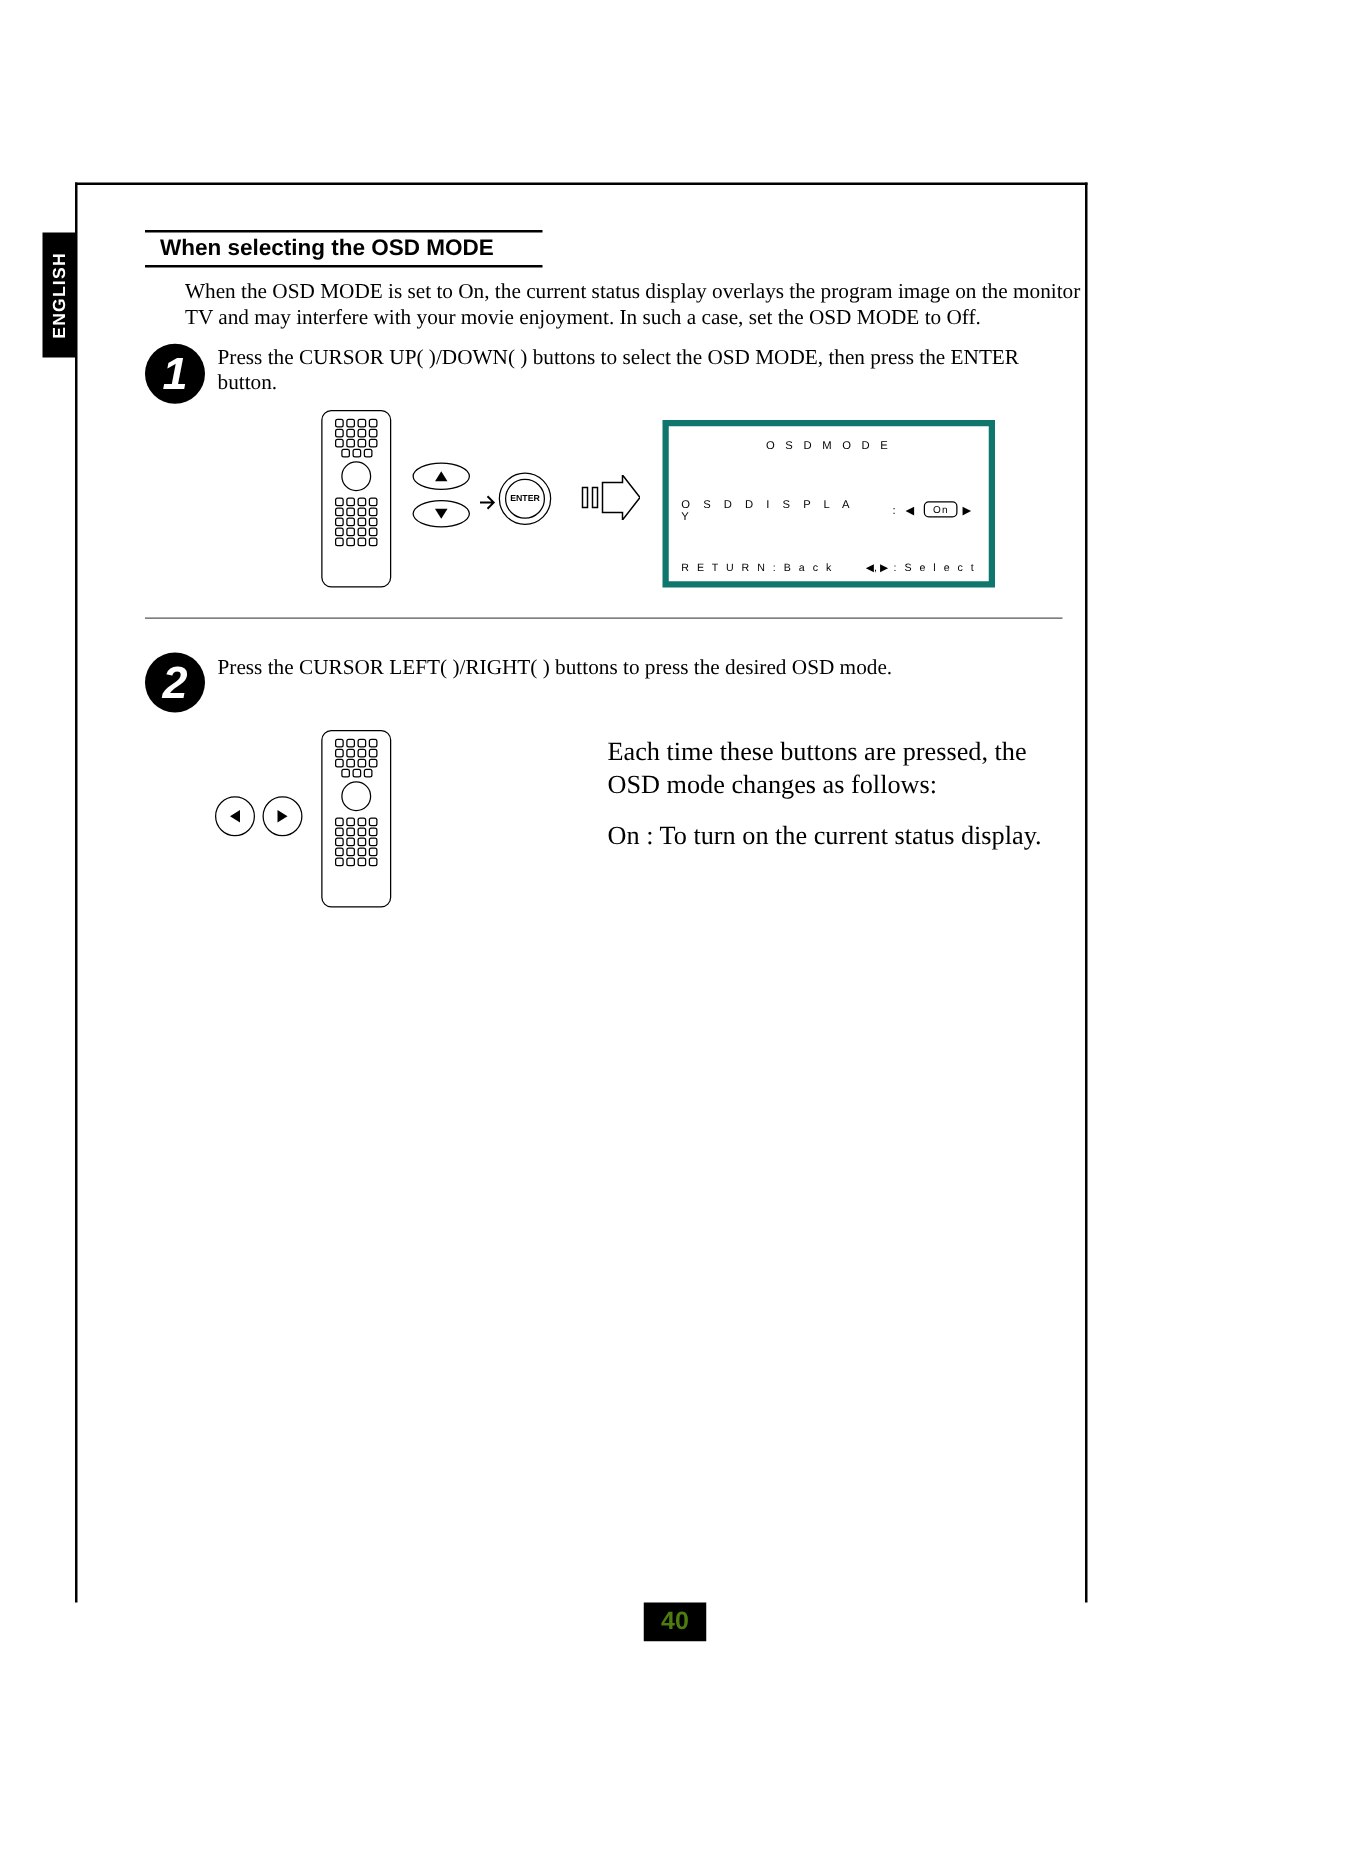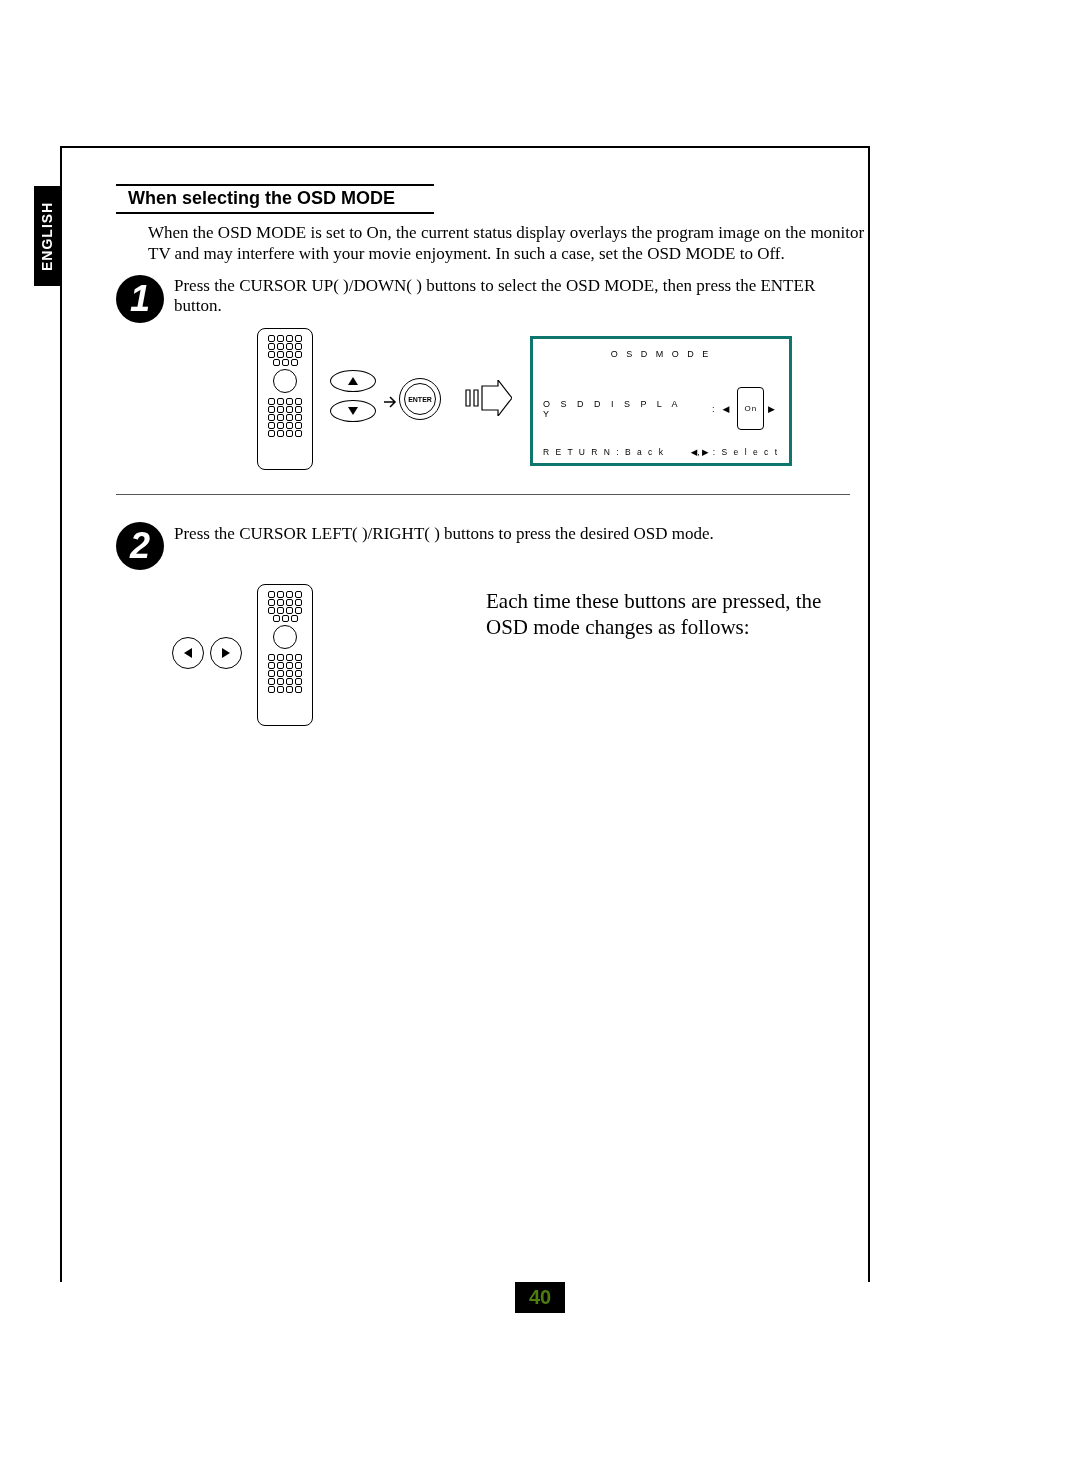--- a/index.html
+++ b/index.html
@@ -201,44 +201,44 @@
     top: 380px;
     width: 50px;
     height: 36px;
   }
   .osd-box {
     position: absolute;
     left: 530px;
     top: 336px;
     width: 256px;
     height: 124px;
-    border: 3px solid #0f766e;
+    border: 5px solid #0f766e;
     font-family: Arial, sans-serif;
     font-size: 9px;
     letter-spacing: 3px;
     color: #000;
   }
   .osd-title {
     text-align: center;
     margin-top: 10px;
   }
   .osd-line {
     margin: 28px 10px 0 10px;
     display: flex;
     align-items: center;
     letter-spacing: 4px;
     justify-content: center;
   }
   .osd-value {
     border: 1px solid #000;
     border-radius: 4px;
-    padding: 16px 6px;
+    padding: 1px 6px;
     font-size: 8px;
     letter-spacing: 1px;
-    margin: 0 4px;
+    margin: 12px 4px;
   }
   .osd-bottom {
     position: absolute;
     bottom: 6px;
     left: 10px;
     right: 10px;
     display: flex;
     justify-content: space-between;
     letter-spacing: 2px;
     font-size: 8.5px;
@@ -462,17 +462,18 @@
         <div class="remote-dot"></div>
         <div class="remote-dot"></div>
         <div class="remote-dot"></div>
         <div class="remote-dot"></div>
       </div>
   </div>
 </div>
 
 <div class="step2-desc">
   <p>Each time these buttons are pressed, the OSD mode changes as follows:</p>
+  <p>On : To turn on the current status display.</p>
 </div>
 
 <div class="page-number">
   <div class="page-number-box">40</div>
 </div>
 
 </body></html>

